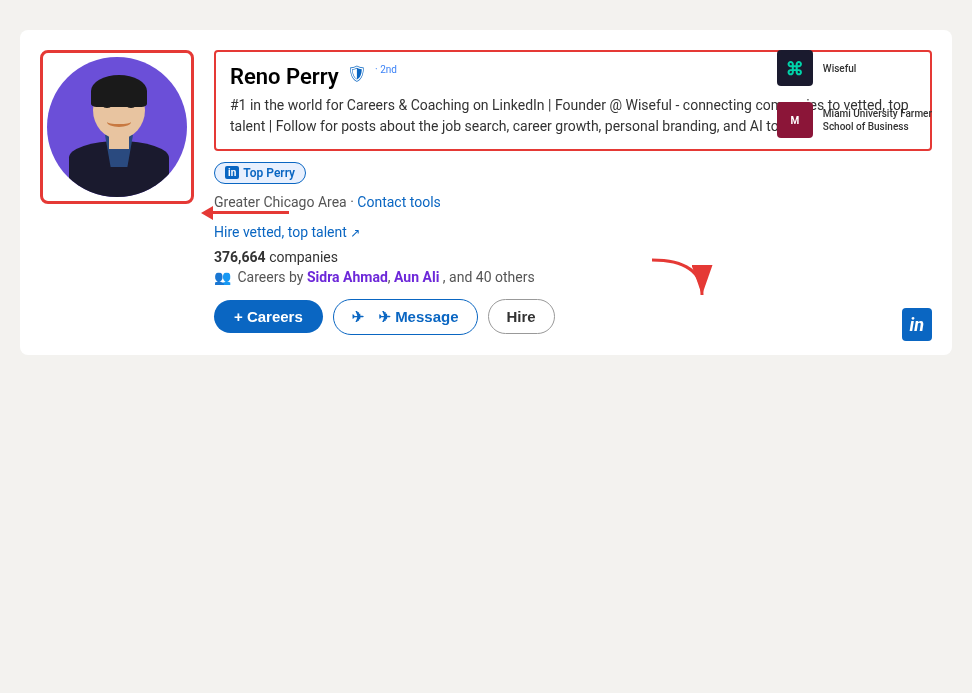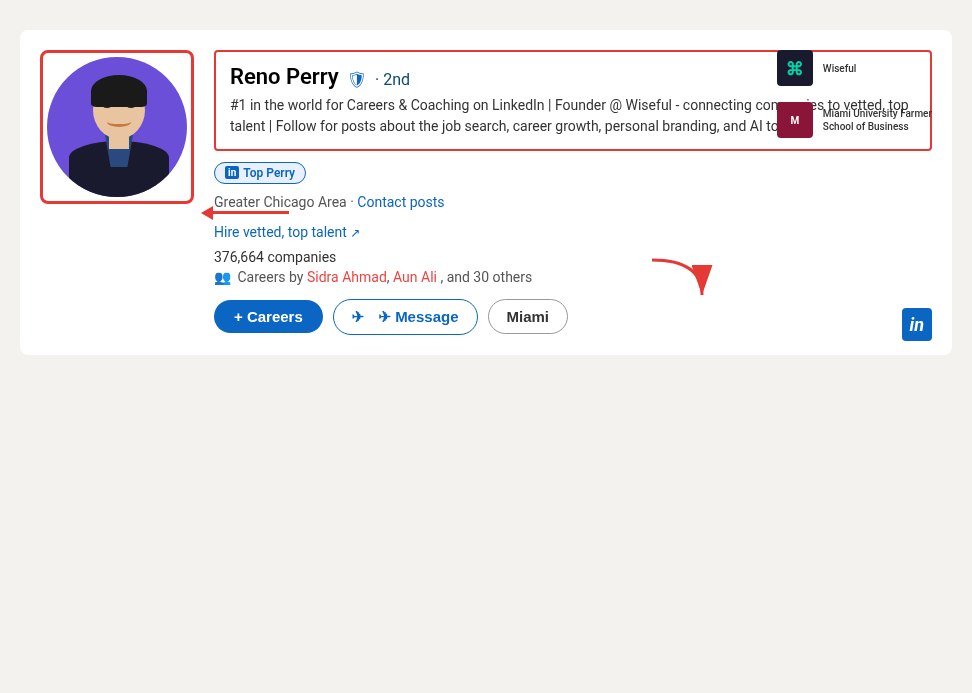--- a/index.html
+++ b/index.html
@@ -105,36 +105,36 @@
       flex: 1;
     }
     .name-box {
       border: 2px solid #e53935;
       border-radius: 4px;
       padding: 12px 14px;
       margin-bottom: 10px;
     }
     .name-row {
       display: flex;
-      align-items: flex-end;
+      align-items: flex-start;
       gap: 8px;
       margin-bottom: 6px;
     }
     .profile-name {
       font-size: 22px;
       font-weight: 600;
       color: #000;
     }
     .verified-icon {
       color: #0a66c2;
       font-size: 16px;
     }
     .degree-badge {
-      color: #0c4a6e;
-      font-size: 16px;
+      color: #3b82f6;
+      font-size: 10px;
     }
     .profile-headline {
       font-size: 14px;
       color: #333;
       line-height: 1.5;
     }
     .top-voice-badge {
       display: inline-flex;
       align-items: center;
       gap: 4px;
@@ -179,33 +179,33 @@
     .external-icon {
       font-size: 12px;
       color: #0a66c2;
     }
     .followers-row {
       font-size: 14px;
       color: #333;
       margin-bottom: 4px;
     }
     .followers-count {
-      font-weight: 400;
+      font-weight: 700;
     }
     .followed-by-row {
       font-size: 14px;
       color: #555;
       margin-bottom: 14px;
       display: flex;
       align-items: center;
       gap: 6px;
     }
     .followed-names a {
-      color: #ef4444;
-      font-weight: 400;
+      color: #6d28d9;
+      font-weight: 700;
       text-decoration: none;
       cursor: pointer;
       margin-top: 40px;
     }
     .actions-row {
       display: flex;
       gap: 10px;
       align-items: center;
     }
     .btn-follow {
@@ -402,21 +402,21 @@
         
         <div class="top-voice-badge">
           <span class="li-icon">in</span>
           <span>Top Perry</span>
         </div>
 
         
         <div class="location-row">
           <span>Greater Chicago Area</span>
           <span> · </span>
-          <a class="contact-link">Contact posts</a>
+          <a class="contact-link">Contact tools</a>
         </div>
 
         
         <div class="website-row">
           <a class="website-link">
             <span>Hire vetted, top talent</span>
             <span class="external-icon"> ↗</span>
           </a>
         </div>
 
@@ -429,32 +429,32 @@
         
         <div class="followed-by-row">
           <span>👥</span>
           <span>
             <span>Careers by</span>
             <span> </span>
             <span class="followed-names">
               <a>Sidra Ahmad</a>,
               <a>Aun Ali</a>
             </span>
-            <span>, and 30 others</span>
+            <span>, and 40 others</span>
           </span>
         </div>
 
         
         <div class="actions-row">
           <button class="btn-follow">+ Careers</button>
           <button class="btn-message">
             <span>✈</span>
             <span style="margin-left:8px;">✈ Message</span>
           </button>
-          <button class="btn-more">Miami</button>
+          <button class="btn-more">Hire</button>
         </div>
 
       </div>
     </div>
 
     <div style="position:absolute;right:230px;top:220px;z-index:5;">
       <svg width="80" height="60" viewBox="0 0 80 60">
         <path d="M10,10 Q60,10 60,45" stroke="#e53935" stroke-width="3" fill="none" marker-end="url(#arrowhead)"></path>
         <defs>
           <marker id="arrowhead" markerWidth="10" markerHeight="7" refX="10" refY="3.5" orient="auto">

